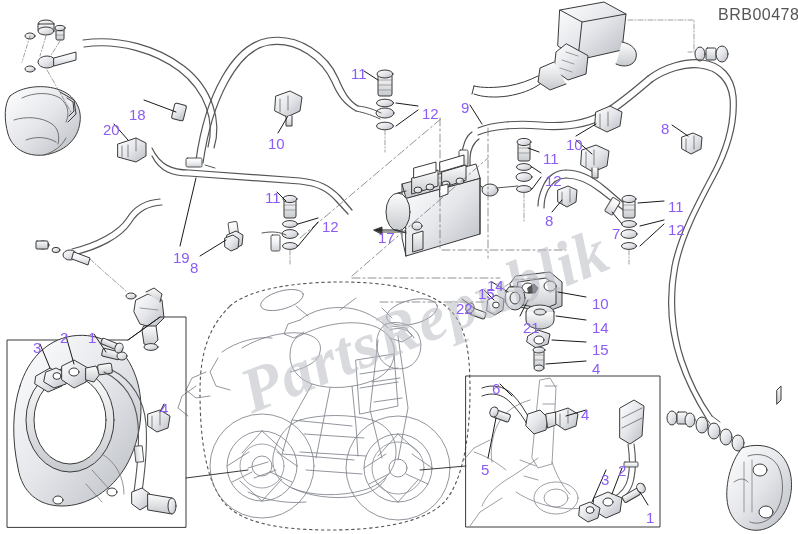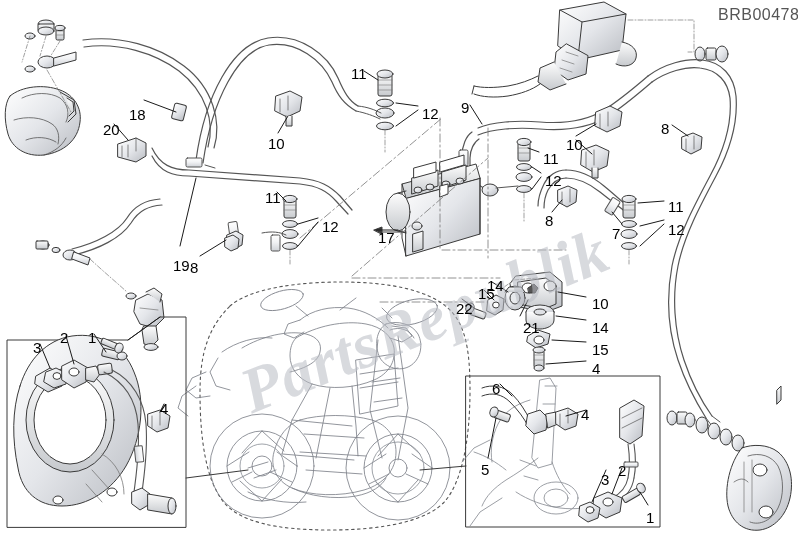--- a/index.html
+++ b/index.html
@@ -1,21 +1,21 @@
 <!DOCTYPE html>
 <html><head>
 <meta charset="utf-8">
 <style>
   html,body{margin:0;padding:0;background:#fff;}
   body{width:798px;height:534px;position:relative;overflow:hidden;
        font-family:"Liberation Sans",sans-serif;color:#1a1a1a;}
   #diagram-root{position:absolute;inset:0;}
   svg#scene{position:absolute;left:0;top:0;width:798px;height:534px;}
   .lbl{position:absolute;font-family:"Liberation Sans",sans-serif;
-       font-size:15px;color:#000000;line-height:1;white-space:nowrap;}
+       font-size:15px;color:#8b5cf6;line-height:1;white-space:nowrap;}
   .docid{position:absolute;font-size:16px;letter-spacing:.5px;color:#555;}
   .wm{position:absolute;font-family:"Liberation Serif",serif;
       font-size:64px;font-style:italic;font-weight:700;color:#b9bcc4;
       opacity:.55;transform:rotate(-22deg);transform-origin:left top;
       white-space:nowrap;pointer-events:none;letter-spacing:1px;}
 </style>
 </head>
 <body>
 
 <div id="diagram-root">
@@ -522,21 +522,21 @@
       <div class="lbl" style="left: 566px; top: 137px;">10</div>
       <div class="lbl" style="left: 661px; top: 121px;">8</div>
       <div class="lbl" style="left: 543px; top: 151px;">11</div>
       <div class="lbl" style="left: 545px; top: 173px;">12</div>
       <div class="lbl" style="left: 545px; top: 213px;">8</div>
       <div class="lbl" style="left: 668px; top: 199px;">11</div>
       <div class="lbl" style="left: 612px; top: 226px;">7</div>
       <div class="lbl" style="left: 668px; top: 222px;">12</div>
       <div class="lbl" style="left: 265px; top: 190px;">11</div>
       <div class="lbl" style="left: 322px; top: 219px;">12</div>
-      <div class="lbl" style="left: 173px; top: 250px; margin-top: 8px;">19</div>
+      <div class="lbl" style="left: 173px; top: 250px;">19</div>
       <div class="lbl" style="left: 190px; top: 260px;">8</div>
       <div class="lbl" style="left: 378px; top: 230px;">17</div>
       <div class="lbl" style="left: 456px; top: 301px;">22</div>
       <div class="lbl" style="left: 478px; top: 286px;">15</div>
       <div class="lbl" style="left: 487px; top: 278px;">14</div>
       <div class="lbl" style="left: 523px; top: 320px;">21</div>
       <div class="lbl" style="left: 592px; top: 296px;">10</div>
       <div class="lbl" style="left: 592px; top: 320px;">14</div>
       <div class="lbl" style="left: 592px; top: 342px;">15</div>
       <div class="lbl" style="left: 592px; top: 361px;">4</div>

